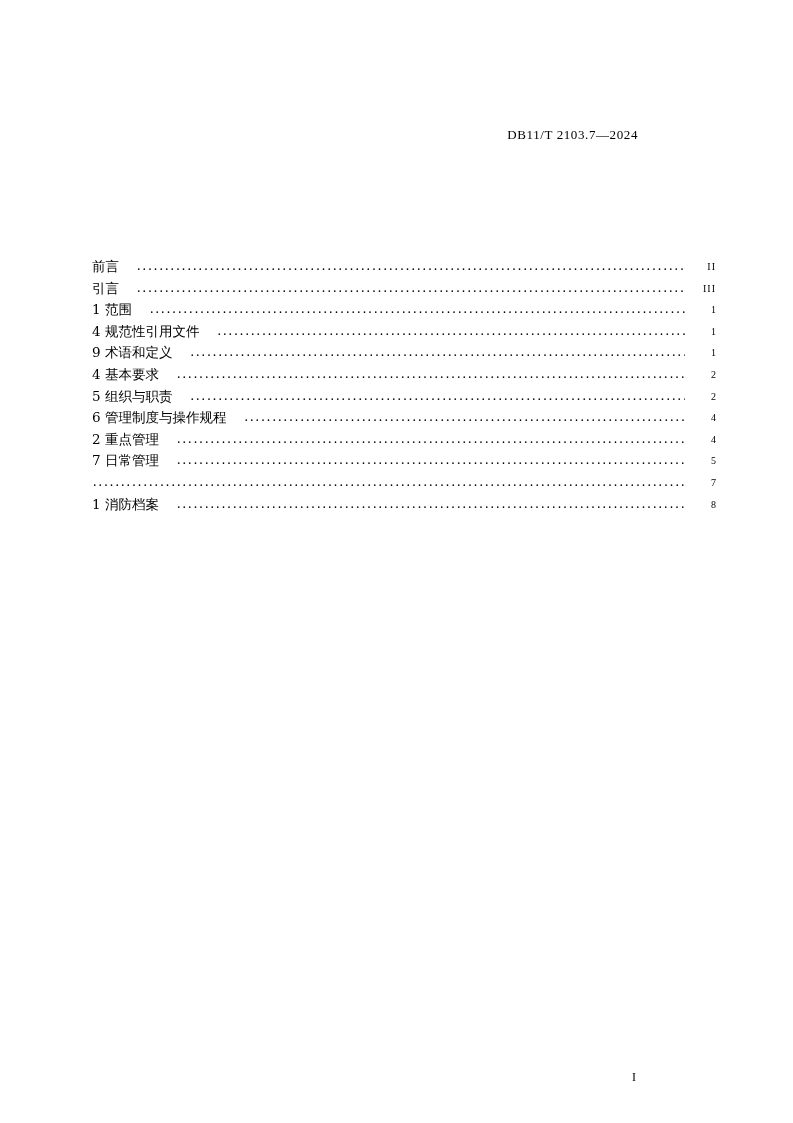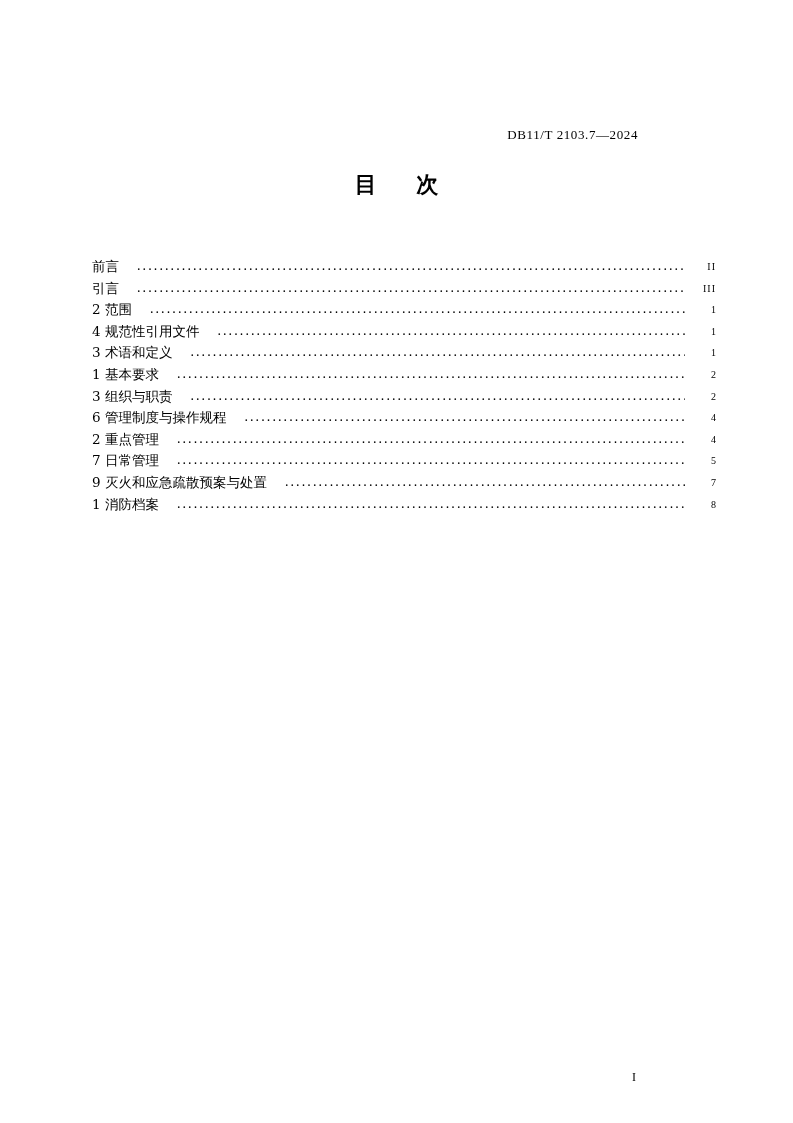--- a/index.html
+++ b/index.html
@@ -94,62 +94,61 @@
     font-size: 12px;
   }
 </style>
 </head>
 <body>
 
 <div class="page">
 
   <div class="std-code">DB11/T 2103.7—2024</div>
 
-  <div class="toc-title">目    次</div>
 
   <div class="toc">
 
     <div class="toc-row">
       <span class="toc-label">前言</span>
       <span class="toc-dots">............................................................................................................</span>
       <span class="toc-page roman">II</span>
     </div>
 
     <div class="toc-row">
       <span class="toc-label">引言</span>
       <span class="toc-dots">............................................................................................................</span>
       <span class="toc-page roman">III</span>
     </div>
 
     <div class="toc-row">
-      <span class="toc-label">2 范围</span>
+      <span class="toc-label">1 范围</span>
       <span class="toc-dots">............................................................................................................</span>
       <span class="toc-page">1</span>
     </div>
 
     <div class="toc-row">
       <span class="toc-label">4  规范性引用文件</span>
       <span class="toc-dots">............................................................................................................</span>
       <span class="toc-page">1</span>
     </div>
 
     <div class="toc-row">
-      <span class="toc-label">3 术语和定义</span>
+      <span class="toc-label">9 术语和定义</span>
       <span class="toc-dots">............................................................................................................</span>
       <span class="toc-page">1</span>
     </div>
 
     <div class="toc-row">
-      <span class="toc-label">1  基本要求</span>
+      <span class="toc-label">4  基本要求</span>
       <span class="toc-dots">............................................................................................................</span>
       <span class="toc-page">2</span>
     </div>
 
     <div class="toc-row">
-      <span class="toc-label">3  组织与职责</span>
+      <span class="toc-label">5  组织与职责</span>
       <span class="toc-dots">............................................................................................................</span>
       <span class="toc-page">2</span>
     </div>
 
     <div class="toc-row">
       <span class="toc-label">6  管理制度与操作规程</span>
       <span class="toc-dots">............................................................................................................</span>
       <span class="toc-page">4</span>
     </div>
 
@@ -159,21 +158,20 @@
       <span class="toc-page">4</span>
     </div>
 
     <div class="toc-row">
       <span class="toc-label">7  日常管理</span>
       <span class="toc-dots">............................................................................................................</span>
       <span class="toc-page">5</span>
     </div>
 
     <div class="toc-row">
-      <span class="toc-label">9  灭火和应急疏散预案与处置</span>
       <span class="toc-dots">............................................................................................................</span>
       <span class="toc-page">7</span>
     </div>
 
     <div class="toc-row">
       <span class="toc-label">1  消防档案</span>
       <span class="toc-dots">............................................................................................................</span>
       <span class="toc-page">8</span>
     </div>
 

